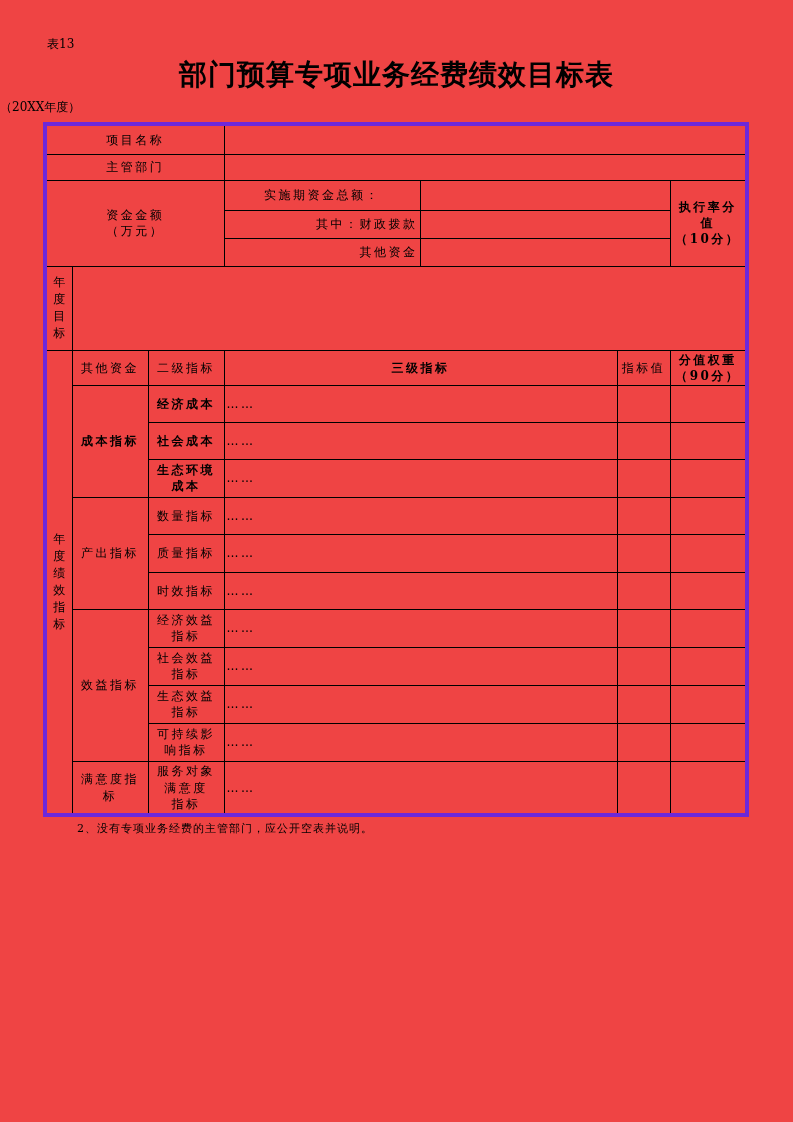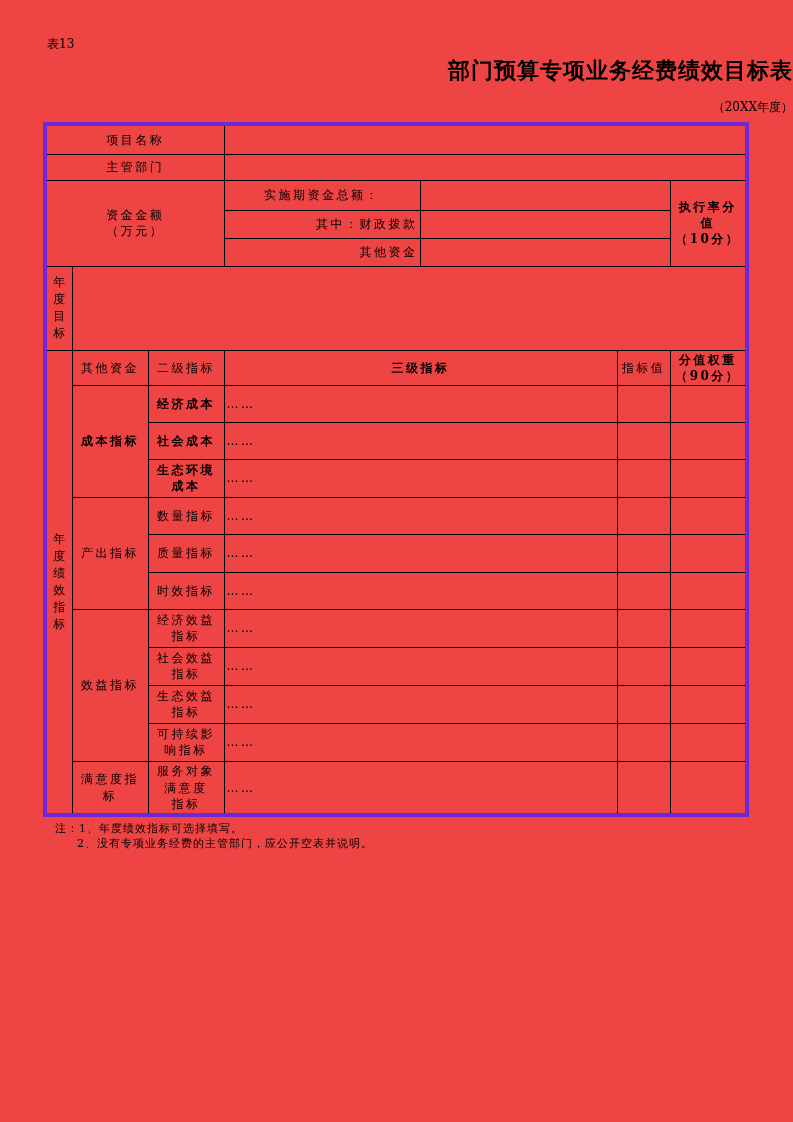--- a/index.html
+++ b/index.html
@@ -8,24 +8,24 @@
     width:793px;height:1122px;
     margin:0 auto;
     background:#ef4444;
     font-family:"DejaVu Serif","Liberation Serif",serif;
     color:#000;
     overflow:hidden;
   }
   .tag{position:absolute;left:47px;top:36px;font-size:12px;}
   .title{
     position:absolute;left:0;top:56px;width:100%;
-    text-align:right;font-size:22px;font-weight:700;letter-spacing:1px;
+    text-align:center;font-size:28px;font-weight:700;letter-spacing:1px;
     margin:0;
   }
-  .subtitle{position:absolute;left:0;top:99px;width:100%;text-align:right;font-size:12px;}
+  .subtitle{position:absolute;left:0;top:99px;width:100%;text-align:left;font-size:12px;}
   table.form{
     position:absolute;left:43px;top:122px;
     width:702px;
     border-collapse:collapse;table-layout:fixed;
     border:4px solid #6d28d9;
     font-size:12px;
   }
   table.form td{
     border:1px solid #000;
     padding:1px 2px;
@@ -198,17 +198,16 @@
         <td class="c pre">服务对象满意度
 指标</td>
         <td colspan="2" class="dots">……</td>
         <td></td>
         <td></td>
       </tr>
     </tbody>
   </table>
 
   <div class="notes">
-    <div><span>注：</span><span>1、年度绩效指标可选择填写。</span></div>
     <div class="indent">2、没有专项业务经费的主管部门，应公开空表并说明。</div>
   </div>
 
 </div>
 
 </body></html>

